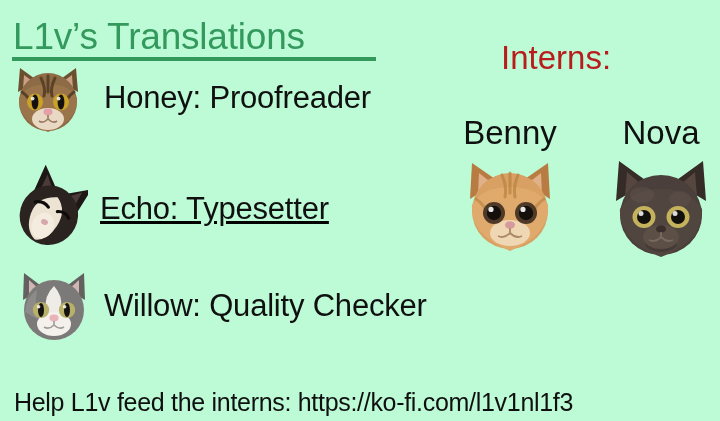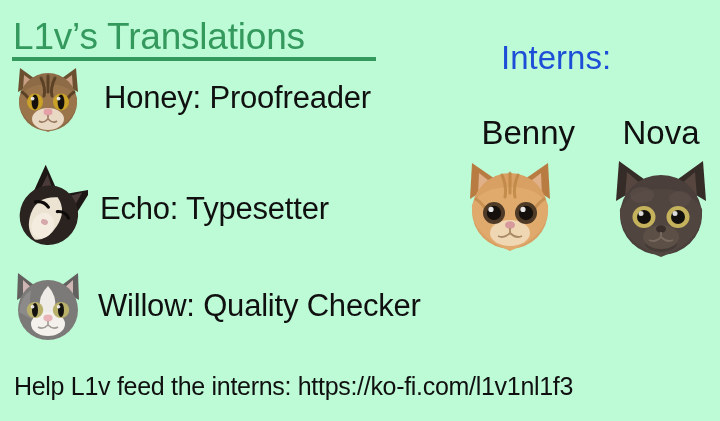--- a/index.html
+++ b/index.html
@@ -54,60 +54,60 @@
     justify-content: center;
     align-items: center;
   }
   .staff-label {
     font-size: 31px;
     color: #101010;
     white-space: nowrap;
     letter-spacing: -0.2px;
   }
   #row-honey  { top: 62px;  }
-  #row-echo   { top: 165px; }
-  #row-willow { top: 268px; }
+  #row-echo   { top: 165px; text-decoration: underline; }
+  #row-willow { top: 268px; margin-left: 6px; }
 
   #row-honey .staff-label  { margin-left: 8px; }
   #row-echo .staff-label   { margin-left: 4px; }
   #row-willow .staff-label { margin-left: 2px; }
 
   
   #interns-heading {
     position: absolute;
     left: 501px;
     top: 39px;
     font-size: 33px;
-    color: #1d4ed8;
+    color: #b91c1c;
     white-space: nowrap;
   }
   .intern {
     position: absolute;
     width: 130px;
     text-align: center;
   }
-  #intern-benny { left: 445px; top: 116px; text-align: right; }
+  #intern-benny { left: 445px; top: 116px; }
   #intern-nova  { left: 596px; top: 116px; }
   .intern-name {
     font-size: 33px;
     color: #101010;
     line-height: 1;
     white-space: nowrap;
   }
   .intern-portrait {
     margin-top: 6px;
     display: flex;
     justify-content: center;
   }
 
   
   #footer {
     position: absolute;
     left: 14px;
-    top: 372px;
+    top: 388px;
     font-size: 25px;
     color: #101010;
     white-space: nowrap;
     letter-spacing: -0.3px;
   }
 
   svg { display: block; }
 </style>
 </head>
 <body>

